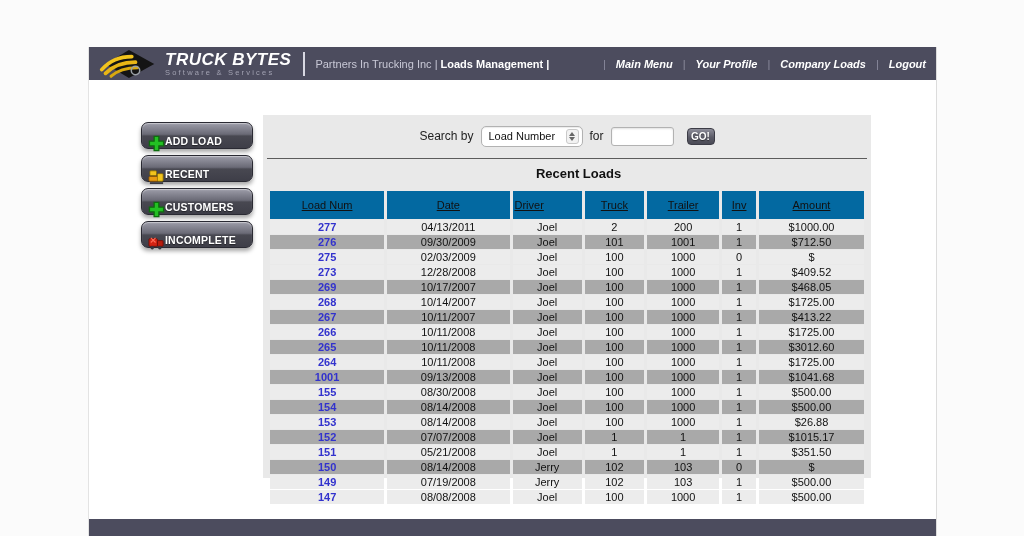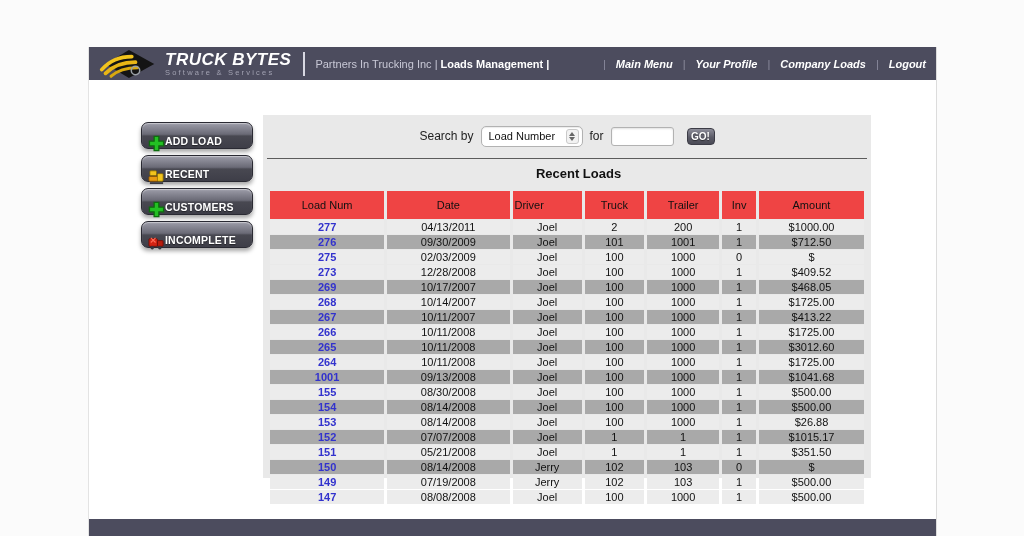--- a/index.html
+++ b/index.html
@@ -55,21 +55,21 @@
     color:#fff; font-size:10px; font-weight:bold; display:flex; align-items:center; justify-content:center;
     cursor:pointer; text-shadow:0 1px 1px rgba(0,0,0,.5); }
 
   .rule { border:0; border-top:1px solid #5c5c5c; margin:11px 4px 0 4px; }
 
   .panel-title { text-align:center; font-size:13px; font-weight:bold; color:#111; margin-top:7px;margin-left:23px; }
 
   
   table.loads { width:600px; margin:9px auto 0 auto; border-collapse:separate; border-spacing:3px 1px;
     font-size:11px; color:#111; table-layout:fixed; }
-  table.loads th { background:#ef4444; font-weight:normal; height:15px; padding:8px 2px; }
+  table.loads th { background:#0369a1; font-weight:normal; height:15px; padding:8px 2px;text-decoration:underline; }
   table.loads td { height:14px; padding:0 2px; text-align:center; white-space:nowrap; overflow:hidden; }
   tr.row-light td { background:#ececec; }
   tr.row-gray  td { background:#a9a9a9; }
   td.c-driver, th.c-driver { text-align:left; padding-left:4px; }
   .load-link { color:#3232cd; font-weight:bold; cursor:pointer; text-decoration:none; }
   .col-loadnum{width:112px;} .col-date{width:120px;} .col-driver{width:68px;}
   .col-truck{width:58px;} .col-trailer{width:71px;} .col-inv{width:33px;} .col-amount{width:103px;}
 
   
   .footerbar { position:absolute; left:0; right:0; bottom:0; height:17px; background:#4c4c5e; z-index:1; }

